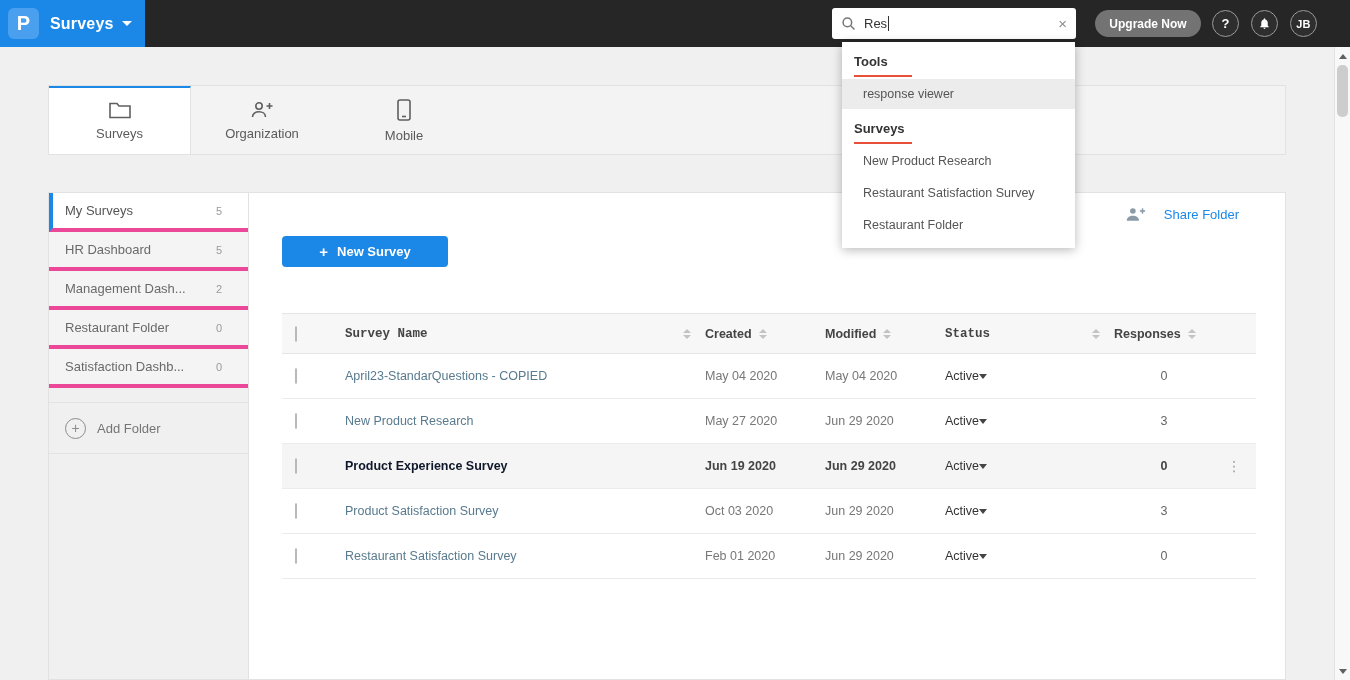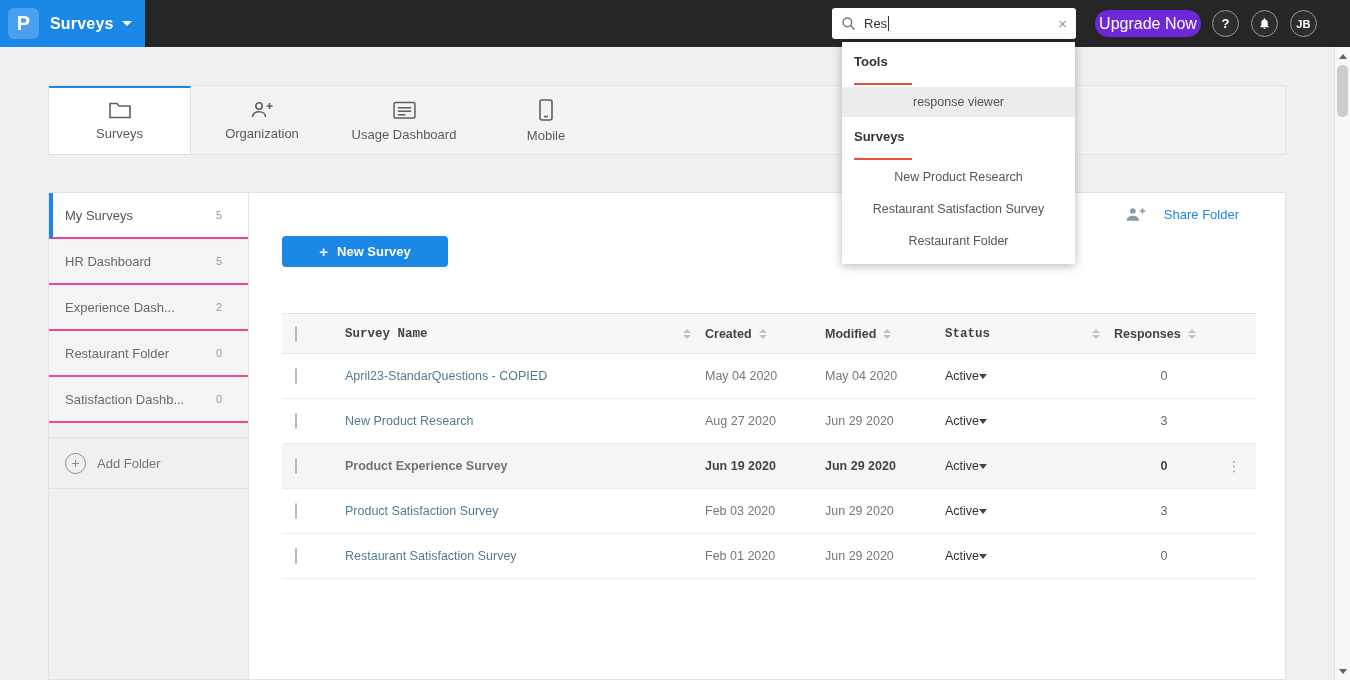--- a/index.html
+++ b/index.html
@@ -17,43 +17,43 @@
   .logo-tile { width:31px; height:31px; background:#4aa0ee; border-radius:6px; color:#fff; font-weight:bold; font-size:20px; display:flex; align-items:center; justify-content:center; }
   .app-title { color:#fff; font-size:16px; font-weight:bold; margin-left:11px; letter-spacing:.2px; }
   .caret-down-white { width:0; height:0; border-left:5px solid transparent; border-right:5px solid transparent; border-top:5px solid #fff; margin-left:8px; }
 
   .search-wrap { position:absolute; left:832px; top:8px; width:244px; height:31px; background:#fff; border-radius:3px; display:flex; align-items:center; padding:0 9px; }
   .search-text { font-size:13px; color:#333; margin-left:8px; }
   .text-cursor { display:inline-block; width:1px; height:15px; background:#333; margin-left:1px; vertical-align:middle; animation: blink 1s steps(1) infinite; }
   @keyframes blink { 50% { opacity:0; } }
   .clear-x { margin-left:auto; color:#8e8e8e; font-size:15px; cursor:pointer; line-height:1; }
 
-  .upgrade-btn { position:absolute; left:1095px; top:10px; width:106px; height:27px; background:#6d28d9; border-radius:14px; color:#fff; font-size:16px; font-weight:normal; display:flex; align-items:center; justify-content:center; cursor:pointer; }
+  .upgrade-btn { position:absolute; left:1095px; top:10px; width:106px; height:27px; background:#737373; border-radius:14px; color:#fff; font-size:12px; font-weight:bold; display:flex; align-items:center; justify-content:center; cursor:pointer; }
   .tb-circle { position:absolute; top:10px; width:27px; height:27px; border-radius:50%; border:1px solid #9a9a9a; background:#2e2e2e; color:#fff; display:flex; align-items:center; justify-content:center; cursor:pointer; }
   .tb-help { left:1212px; font-size:13px; font-weight:bold; }
   .tb-bell { left:1251px; }
   .tb-avatar { left:1290px; font-size:11px; font-weight:bold; letter-spacing:.3px; }
 
   
   .dropdown { position:absolute; left:842px; top:42px; width:233px; background:#fff; box-shadow:0 2px 10px rgba(0,0,0,.28); z-index:40; padding-bottom:8px; }
   .dd-title { padding:10px 12px 0 12px; }
-  .dd-title span { display:inline-block; min-width:58px; padding-bottom:14px; border-bottom:2px solid #e8503a; font-weight:bold; font-size:13px; color:#333; }
-  .dd-item { font-size:12.5px; color:#555; padding:8px 21px; cursor:pointer; margin-top:2px;text-align:center; }
+  .dd-title span { display:inline-block; min-width:58px; padding-bottom:6px; border-bottom:2px solid #e8503a; font-weight:bold; font-size:13px; color:#333; }
+  .dd-item { font-size:12.5px; color:#555; padding:8px 21px; cursor:pointer; margin-top:2px; }
   .dd-item.hl { background:#ececec; }
 
   
   .tabbar { position:absolute; left:48px; top:85px; width:1238px; height:70px; background:#f3f3f3; border:1px solid #e2e2e2; display:flex; z-index:5; }
   .tab { width:142px; height:100%; display:flex; flex-direction:column; align-items:center; justify-content:center; gap:7px; color:#5a5a5a; font-size:13px; border-top:2px solid transparent; cursor:pointer; }
   .tab.active { background:#fff; border-top:2px solid #1b87e6; border-right:1px solid #e2e2e2; }
 
   
   .main-card { position:absolute; left:48px; top:192px; width:1238px; height:488px; background:#fff; border:1px solid #e2e2e2; display:flex; z-index:4; }
 
   .sidebar { width:200px; background:#f0f0f0; border-right:1px solid #e2e2e2; flex-shrink:0; }
-  .side-item { height:46px; display:flex; align-items:center; padding:0 26px 0 16px; font-size:13px; color:#6a6a6a; border-bottom:2px solid #ec4899; cursor:pointer; background:#f4f4f4;justify-content:center; }
+  .side-item { height:39px; display:flex; align-items:center; padding:0 26px 0 16px; font-size:13px; color:#6a6a6a; border-bottom:4px solid #ec4899; cursor:pointer; background:#f4f4f4;justify-content:center; }
   .side-item.active { background:#fff; border-left:4px solid #1b87e6; padding-left:12px; color:#555; }
   .side-count { margin-left:auto; font-size:11px; color:#9a9a9a; }
   .add-folder { margin-top:14px; height:52px; display:flex; align-items:center; gap:11px; padding:0 16px; color:#757575; font-size:13px; border-top:1px solid #e3e3e3; border-bottom:1px solid #e3e3e3; cursor:pointer; }
   .plus-circle { width:21px; height:21px; border:1.5px solid #8c8c8c; border-radius:50%; color:#8c8c8c; font-size:14px; line-height:18px; text-align:center; }
 
   .content { flex:1; position:relative; background:#fff; }
   .share-folder { position:absolute; top:14px; right:46px; display:flex; align-items:center; gap:18px; color:#1b87e6; font-size:13px; cursor:pointer; }
   .new-survey-btn { position:absolute; left:33px; top:43px; width:166px; height:31px; background:#1b87e6; border-radius:4px; color:#fff; font-size:13px; font-weight:bold; display:flex; align-items:center; justify-content:center; gap:9px; cursor:pointer; }
   .new-survey-btn .plus-glyph { font-size:15px; font-weight:bold; }
 
@@ -62,21 +62,21 @@
   .trow { display:grid; grid-template-columns:50px 373px 120px 120px 169px 100px 1fr; align-items:center; }
   .thead { height:41px; background:#f7f7f7; border-top:1px solid #e5e5e5; border-bottom:1px solid #e5e5e5; font-size:12.5px; font-weight:bold; color:#444; }
   .th { display:flex; align-items:center; cursor:pointer; }
   .th.spread { justify-content:space-between; padding-right:14px;font-family:Liberation Mono, monospace; }
   .tbody-row { height:45px; border-bottom:1px solid #ececec; font-size:12.5px; }
   .tbody-row.hl { background:#f5f5f5; }
   .cb-cell { padding-left:13px; }
   .cb { width:15px; height:15px; border:1px solid #b9b9b9; border-radius:2px; background:#fff; cursor:pointer; }
   .name-cell { padding-left:13px; }
   .survey-link { color:#587a8e; cursor:pointer; text-decoration:none; }
-  .hl .survey-link { color:#737373; font-weight:bold; }
+  .hl .survey-link { color:#0f172a; font-weight:bold; }
   .date-cell { color:#777; }
   .hl .date-cell { color:#444; font-weight:bold; }
   .status-cell { display:flex; align-items:center; justify-content:flex-start; padding-right:32px; color:#333; }
   .status-caret { width:0; height:0; border-left:4px solid transparent; border-right:4px solid transparent; border-top:5px solid #444; cursor:pointer; }
   .resp-cell { text-align:center; color:#666; }
   .hl .resp-cell { color:#444; font-weight:bold; }
   .kebab-cell { text-align:right; padding-right:14px; color:#999; font-size:14px; cursor:pointer; letter-spacing:1px; }
 
   .sort { display:inline-flex; flex-direction:column; gap:2px; margin-left:7px; }
   .sort i { display:block; width:0; height:0; border-left:4px solid transparent; border-right:4px solid transparent; }
@@ -158,29 +158,20 @@
       <svg width="24" height="18" viewBox="0 0 24 18">
           <circle cx="9" cy="5" r="3.2" fill="none" stroke="#5f5f5f" stroke-width="1.6"></circle>
           <path d="M2.5 16c0-3.3 2.9-5.2 6.5-5.2s6.5 1.9 6.5 5.2" fill="none" stroke="#5f5f5f" stroke-width="1.6"></path>
           <path d="M19.5 2v6 M16.5 5h6" stroke="#5f5f5f" stroke-width="1.6"></path>
         </svg>
     </span>
     <span>Organization</span>
   </div>
   <div class="tab">
     <span>
-      <svg width="23" height="19" viewBox="0 0 24 20">
-          <rect x="1" y="1.5" width="22" height="16.5" rx="1.5" fill="none" stroke="#5f5f5f" stroke-width="1.6"></rect>
-          <path d="M5 7h14 M5 10.8h14 M5 14.5h8" stroke="#5f5f5f" stroke-width="1.6"></path>
-        </svg>
-    </span>
-    <span>Usage Dashboard</span>
-  </div>
-  <div class="tab">
-    <span>
       <svg width="14" height="22" viewBox="0 0 14 22">
           <rect x="1" y="1" width="12" height="20" rx="2" fill="none" stroke="#5f5f5f" stroke-width="1.6"></rect>
           <line x1="5" y1="17.5" x2="9" y2="17.5" stroke="#5f5f5f" stroke-width="1.6"></line>
         </svg>
     </span>
     <span>Mobile</span>
   </div>
 </div>
 
 <div class="main-card">
@@ -188,21 +179,21 @@
   <div class="sidebar">
     <div class="side-item active">
       <span>My Surveys</span>
       <span class="side-count">5</span>
     </div>
     <div class="side-item">
       <span>HR Dashboard</span>
       <span class="side-count">5</span>
     </div>
     <div class="side-item">
-      <span>Experience Dash...</span>
+      <span>Management Dash...</span>
       <span class="side-count">2</span>
     </div>
     <div class="side-item">
       <span>Restaurant Folder</span>
       <span class="side-count">0</span>
     </div>
     <div class="side-item">
       <span>Satisfaction Dashb...</span>
       <span class="side-count">0</span>
     </div>
@@ -284,21 +275,21 @@
           <span>Active</span>
           <span class="status-caret"></span>
         </div>
         <div class="resp-cell">0</div>
         <div></div>
       </div>
 
       <div class="trow tbody-row">
         <div class="cb-cell"><span class="cb"></span></div>
         <div class="name-cell"><a class="survey-link">New Product Research</a></div>
-        <div class="date-cell">Aug 27 2020</div>
+        <div class="date-cell">May 27 2020</div>
         <div class="date-cell">Jun 29 2020</div>
         <div class="status-cell">
           <span>Active</span>
           <span class="status-caret"></span>
         </div>
         <div class="resp-cell">3</div>
         <div></div>
       </div>
 
       <div class="trow tbody-row hl">
@@ -310,21 +301,21 @@
           <span>Active</span>
           <span class="status-caret"></span>
         </div>
         <div class="resp-cell">0</div>
         <div class="kebab-cell">⋮</div>
       </div>
 
       <div class="trow tbody-row">
         <div class="cb-cell"><span class="cb"></span></div>
         <div class="name-cell"><a class="survey-link">Product Satisfaction Survey</a></div>
-        <div class="date-cell">Feb 03 2020</div>
+        <div class="date-cell">Oct 03 2020</div>
         <div class="date-cell">Jun 29 2020</div>
         <div class="status-cell">
           <span>Active</span>
           <span class="status-caret"></span>
         </div>
         <div class="resp-cell">3</div>
         <div></div>
       </div>
 
       <div class="trow tbody-row">

